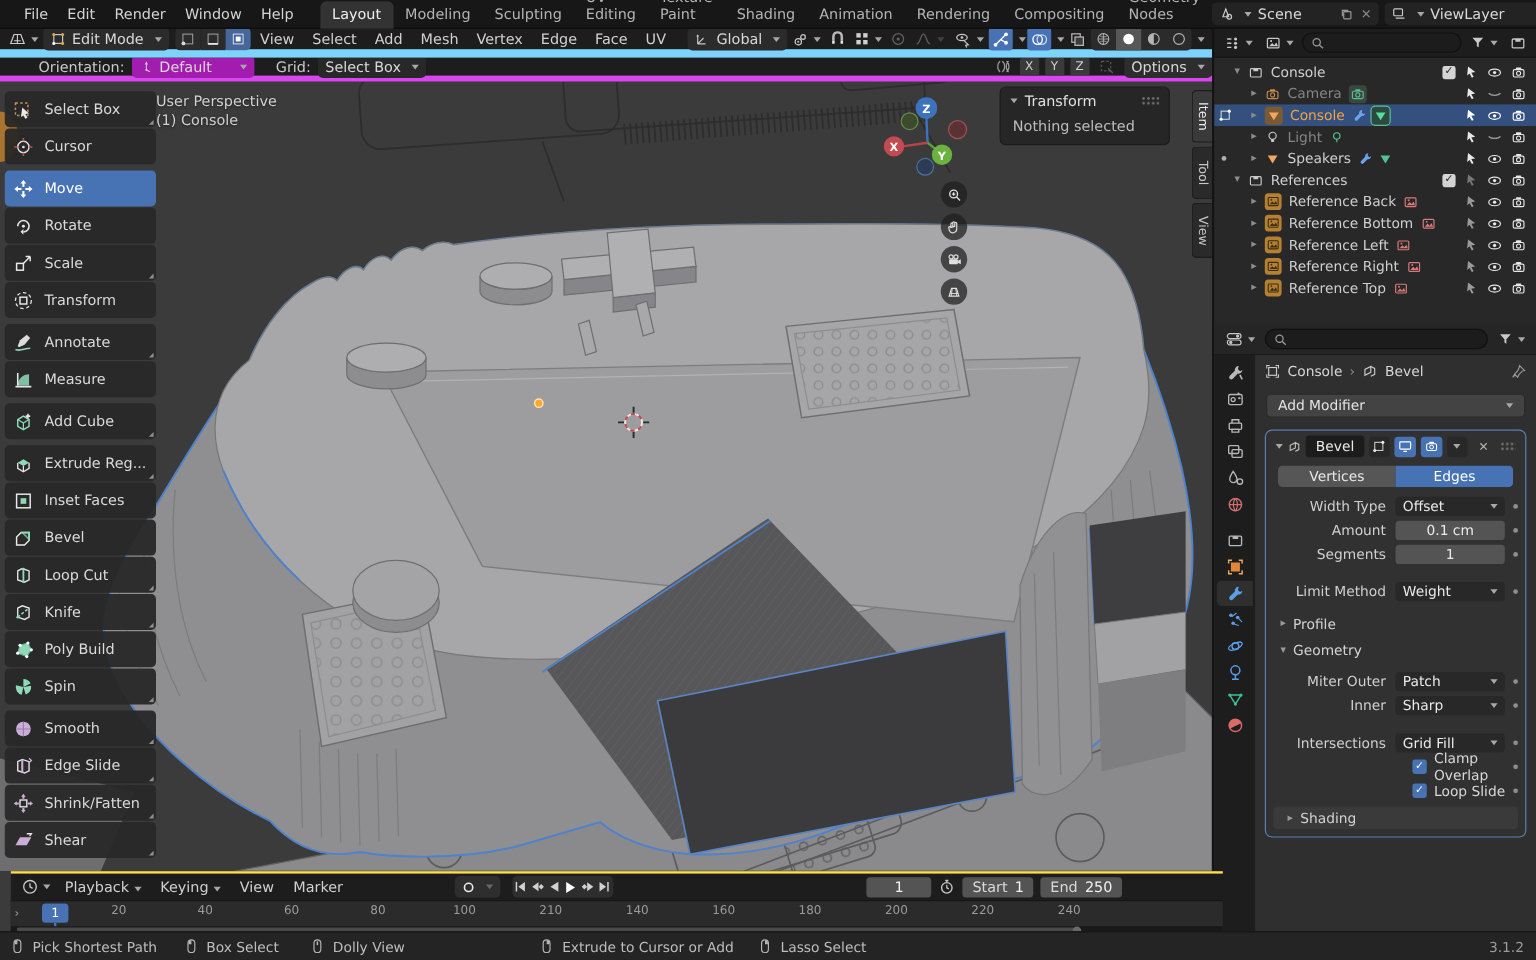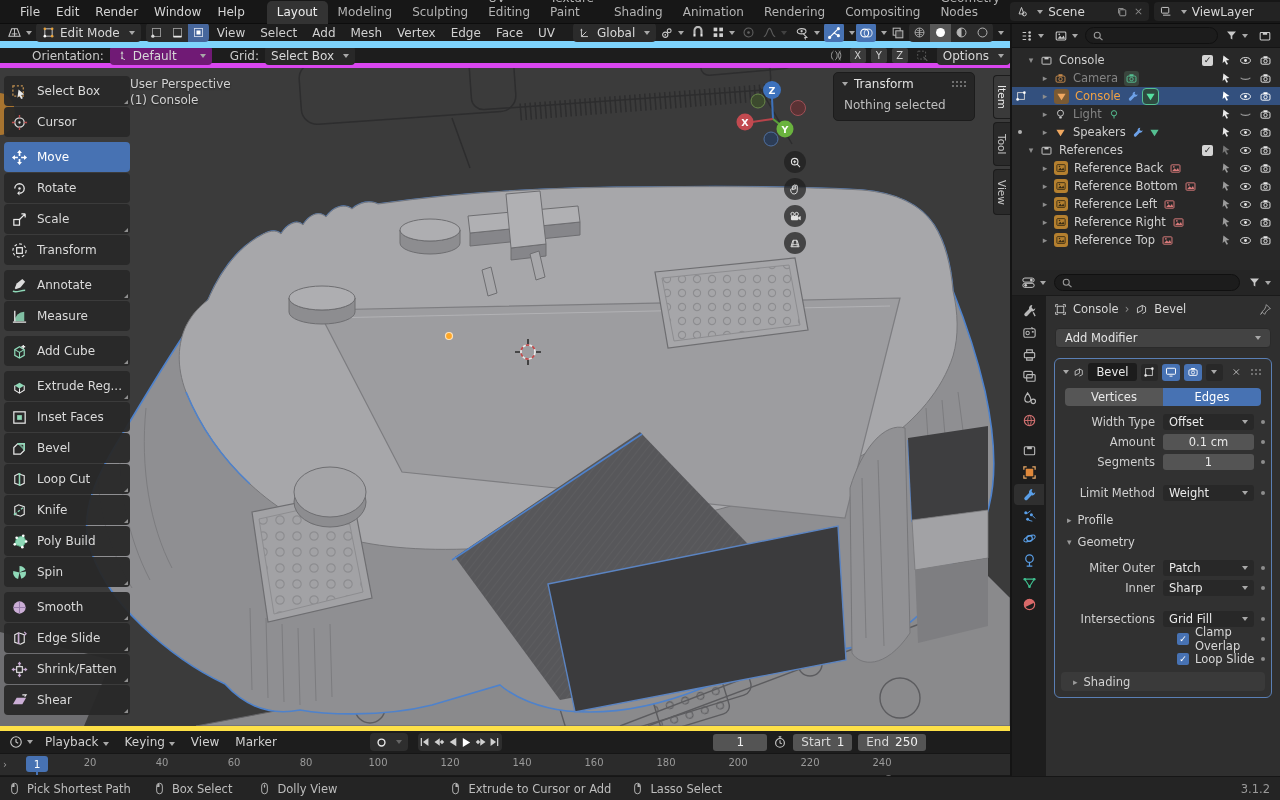--- a/index.html
+++ b/index.html
@@ -91,21 +91,21 @@
   .pfield.dd{background:#282828;justify-content:space-between}
   .pfield.num{background:#545454;justify-content:center}
   .pdot{width:4px;height:4px;border-radius:50%;background:#8d8d8d;margin-left:7px;flex:none}
   .psub{display:flex;align-items:center;height:20px;gap:6px;padding-left:12px;color:#d2d2d2;margin-top:2px}
   .psub .disc{color:#9a9a9a;font-size:9px}
   .psub.bar{background:#3a3a3a;border-radius:4px;margin:4px 6px 2px;height:19px}
   .cbrow{display:flex;align-items:center;height:19px;margin:1px 6px 1px 0;padding-left:122px;gap:6px}
   .cbx{width:12px;height:12px;background:#4772b3;border-radius:2px;color:#fff;font-size:9px;line-height:12px;text-align:center;flex:none}
   .cbx::after{content:"✓"}
   
-  .tl{position:absolute;top:726px;left:0;width:1010px;height:56px;background:#1d1d1d;border-top:5px solid #fde047;z-index:20}
+  .tl{position:absolute;top:726px;left:9px;width:1010px;height:56px;background:#1d1d1d;border-top:2px solid #fde047;z-index:20}
   .tlhd{height:22px;display:flex;align-items:center;padding:0 6px;gap:2px}
   .tlruler{position:relative;height:22px;background:#2b2b2b;border-top:1px solid #161616;overflow:hidden}
   .tick{position:absolute;top:3px;transform:translateX(-50%);color:#9a9a9a;font-size:10px}
   .tlscroll{position:relative;height:6px;background:#191919}
   .tlscroll .bar{position:absolute;left:5px;right:122px;top:1px;height:4px;background:#4a4a4a;border-radius:2px}
   .tlscroll .knob{position:absolute;right:118px;top:0;width:7px;height:7px;background:#6a6a6a;border-radius:50%}
   .playhead{position:absolute;left:26px;top:2px;width:22px;height:16px;background:#4772b3;border-radius:3px;color:#fff;text-align:center;font-size:10.5px;line-height:16px}
   .phline{position:absolute;left:36px;top:18px;width:2px;height:10px;background:#4772b3}
   .pbgrp{display:flex;background:#2e2e2e;border-radius:4px;overflow:hidden;height:18px;margin-left:8px}
   .pbb{width:14px;display:flex;align-items:center;justify-content:center}
@@ -536,21 +536,21 @@
         <g transform="translate(528,304)">
           <circle r="7" fill="none" stroke="#e8e8e8" stroke-width="1.6" stroke-dasharray="3.4 3.4"></circle>
           <circle r="7" fill="none" stroke="#c84848" stroke-width="1.6" stroke-dasharray="3.4 3.4" stroke-dashoffset="3.4"></circle>
           <path d="M0,-13 V-8 M0,8 V13 M-13,0 H-8 M8,0 H13" stroke="#2b2b2b" stroke-width="1.6"></path>
         </g>
       </g>
     </svg>
 
     <div class="row3">
       <span class="lab">Orientation:</span>
-      <div class="pill" style="background:#701a75">
+      <div class="pill" style="background:#a21caf">
         <svg width="12" height="12" viewBox="0 0 16 16">
             <path d="M8 2v9M8 11l4 2" stroke="#c9c9c9" stroke-width="1.2" fill="none"></path>
             <path d="M8 2l-2 3h4z" fill="#c9c9c9"></path>
             <circle cx="8" cy="11" r="1.2" fill="#c9c9c9"></circle>
           </svg>
         <span style="min-width:58px">Default</span>
         <span class="cv"></span>
       </div>
       <span class="lab" style="margin-left:18px">Grid:</span>
       <div class="pill" style="background:#282828">
@@ -1400,21 +1400,21 @@
             <span>250</span>
           </span>
       </div>
     </div>
     <div class="tlruler">
       <span class="tick" style="left:90px">20</span>
       <span class="tick" style="left:162px">40</span>
       <span class="tick" style="left:234px">60</span>
       <span class="tick" style="left:306px">80</span>
       <span class="tick" style="left:378px">100</span>
-      <span class="tick" style="left:450px">120</span>
+      <span class="tick" style="left:450px">210</span>
       <span class="tick" style="left:522px">140</span>
       <span class="tick" style="left:594px">160</span>
       <span class="tick" style="left:666px">180</span>
       <span class="tick" style="left:738px">200</span>
       <span class="tick" style="left:810px">220</span>
       <span class="tick" style="left:882px">240</span>
       <span class="playhead">1</span>
       <span class="phline"></span>
       <span class="abs" style="left:3px;top:5px;color:#9a9a9a;font-size:10px">›</span>
     </div>

